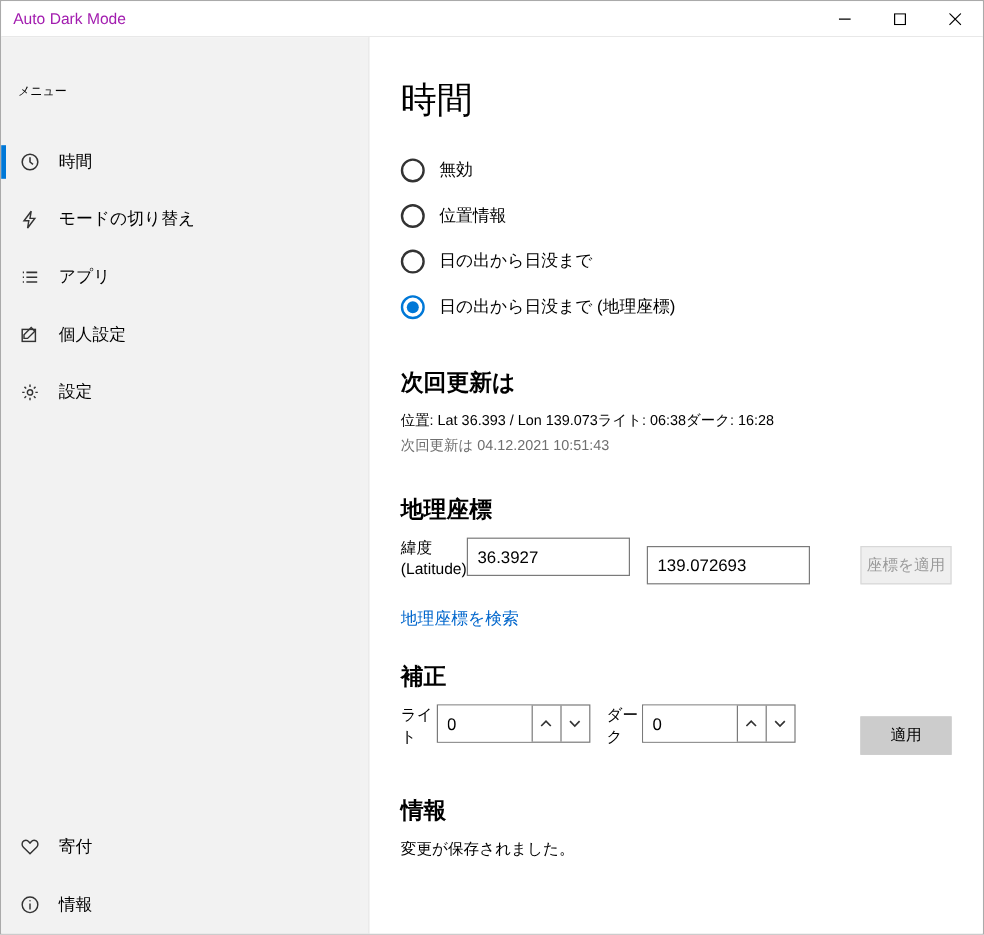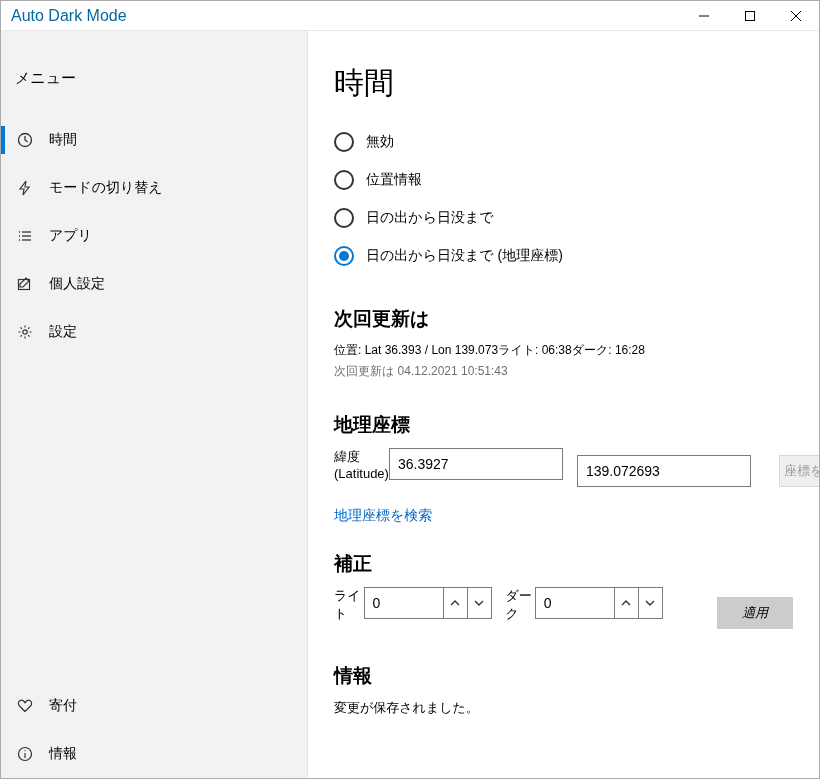--- a/index.html
+++ b/index.html
@@ -9,59 +9,59 @@
     --border:#7A7A7A;
     --soft:#CCCCCC;
     --text:#000;
     --muted:#6F6F6F;
     --link:#0066CC;
   }
   *{box-sizing:border-box;font-family:"Yu Gothic UI","Segoe UI",Meiryo,Arial,sans-serif;}
   html,body{margin:0;padding:0;width:820px;height:779px;overflow:hidden;background:#fff;}
   .window{width:820px;height:779px;border:1px solid #AAAAAA;display:flex;flex-direction:column;}
   .titlebar{height:30px;display:flex;align-items:center;border-bottom:1px solid #E8E8E8;background:#FFF;}
-  .titlebar .title{font-size:16px;padding-left:10px;color:#0369a1; flex:0 0 auto;}
+  .titlebar .title{font-size:13px;padding-left:10px;color:#a21caf; flex:0 0 auto;}
   .titlebar .spacer{flex:1;}
   .winbtn{width:46px;height:30px;display:flex;align-items:center;justify-content:center;font-family:"Segoe MDL2 Assets",Arial;}
   .winbtn svg{stroke:#000;}
   .body{flex:1;display:flex;min-height:0;}
   .sidebar{width:307px;background:var(--bg-sidebar);border-right:1px solid #E5E5E5;display:flex;flex-direction:column;padding-top:20px;}
-  .menu-head{font-size:15px;color:#000;padding:18px 14px 28px 14px;}
+  .menu-head{font-size:10px;color:#000;padding:18px 14px 28px 14px;}
   .nav{display:flex;flex-direction:column;}
   .nav-item{display:flex;align-items:center;height:48px;padding-left:14px;font-size:14px;cursor:default;position:relative;}
   .nav-item.active::before{content:"";position:absolute;left:0;top:10px;bottom:10px;width:4px;background:var(--accent);}
   .nav-item .ico{width:20px;display:flex;justify-content:center;align-items:center;margin-right:14px;color:#333;}
   .sidebar .bottom{margin-top:auto;}
   .main{flex:1;background:var(--bg-main);padding:32px 26px 20px 26px;overflow:auto;}
   h1.page{font-size:30px;font-weight:400;margin:0 0 28px 0;}
   .radios{display:flex;flex-direction:column;gap:18px;margin-bottom:40px;}
   .radio{display:flex;align-items:center;font-size:14px;}
   .r-outer{width:20px;height:20px;border:2px solid #333;border-radius:50%;margin-right:12px;display:flex;align-items:center;justify-content:center;}
   .radio.selected .r-outer{border-color:var(--accent);}
   .r-inner{display:none;width:10px;height:10px;border-radius:50%;background:var(--accent);}
   .radio.selected .r-inner{display:block;}
   h2.sec{font-size:19px;font-weight:600;margin:0 0 10px 0;}
   .loc-line{font-size:12px;display:flex;margin-bottom:4px;}
   .loc-sub{font-size:12px;color:var(--muted);margin-bottom:32px;}
   .row{display:flex;gap:14px;align-items:flex-end;margin-bottom:10px;}
   .field{display:flex;flex-direction:row;}
   .field label{font-size:13px;margin-bottom:6px;}
-  .txt{width:174px;height:32px;border:1px solid var(--border);padding:0 8px;font-size:14px;background:#fff;}
+  .txt{width:136px;height:32px;border:1px solid var(--border);padding:0 8px;font-size:14px;background:#fff;}
   .btn{height:32px;min-width:76px;padding:0 0;border:1px solid var(--soft);background:#E6E6E6;font-size:13px;display:flex;align-items:center;justify-content:center;}
   .btn.disabled{color:#9A9A9A;background:#EFEFEF;border-color:#D8D8D8;}
   .btn.primary{background:#CCCCCC;color:#000;}
   .link{color:var(--link);font-size:14px;margin-top:10px;display:inline-block;}
   .offset-group{display:flex;gap:14px;align-items:flex-end;margin-bottom:34px;}
   .spin{display:flex;height:32px;border:1px solid var(--border);}
   .spin input{width:78px;border:none;padding:0 8px;font-size:14px;outline:none;}
   .spin .sbtn{width:24px;border-left:1px solid var(--border);display:flex;align-items:center;justify-content:center;}
   .info-msg{font-size:13px;margin:10px 0 20px 0;}
   .gap{height:26px;}
   svg{display:block;}
-  .btn-wide{width:76px;font-style:italic;}
+  .btn-wide{width:76px;}
 </style>
 </head>
 <body>
 
 <div class="window">
 
   <div class="titlebar">
     <div class="title">Auto Dark Mode</div>
     <div class="spacer"></div>
     <div class="winbtn">

